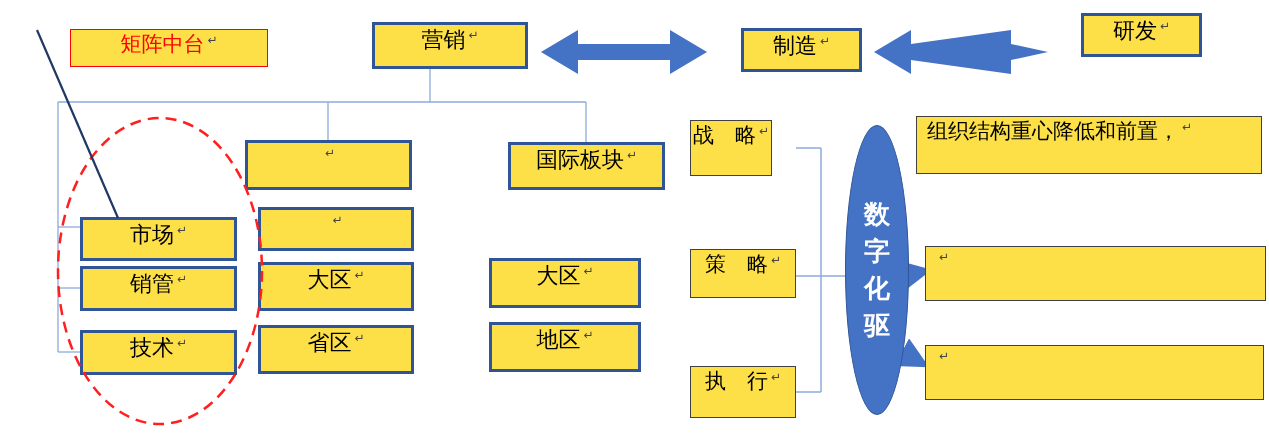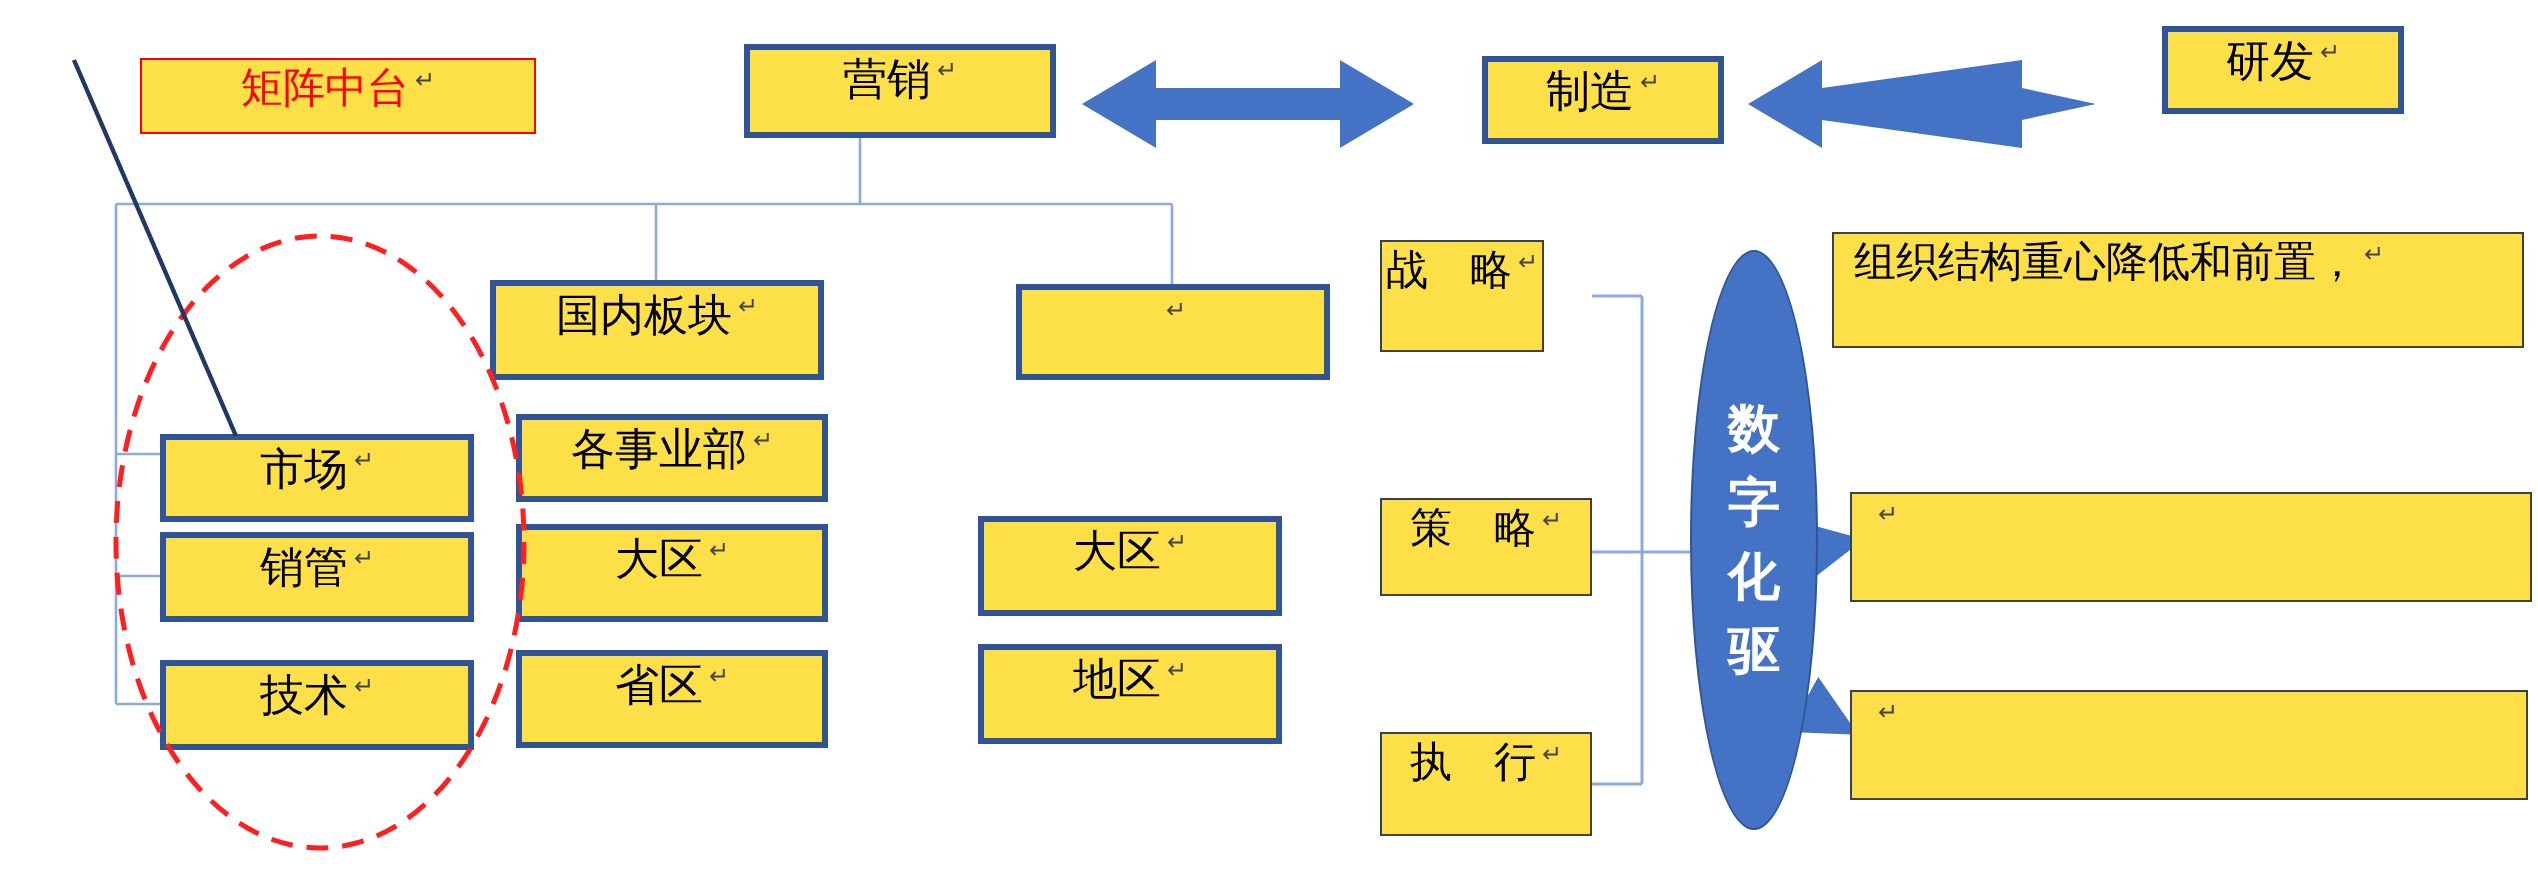--- a/index.html
+++ b/index.html
@@ -136,37 +136,36 @@
   <div class="box thick" style="left:80px;top:266px;width:157px;height:45px">
     <span>销管</span>
       <span class="mark">↵</span>
   </div>
   <div class="box thick" style="left:80px;top:330px;width:157px;height:45px">
     <span>技术</span>
       <span class="mark">↵</span>
   </div>
 
   <div class="box thick" style="left:245px;top:140px;width:167px;height:50px">
-    <span>国内板块</span>
       <span class="mark">↵</span>
   </div>
   <div class="box thick" style="left:258px;top:207px;width:156px;height:44px">
-    <span>各事业部</span>
       <span class="mark">↵</span>
   </div>
   <div class="box thick" style="left:258px;top:262px;width:156px;height:49px">
     <span>大区</span>
       <span class="mark">↵</span>
   </div>
   <div class="box thick" style="left:258px;top:325px;width:156px;height:49px">
     <span>省区</span>
       <span class="mark">↵</span>
   </div>
 
   <div class="box thick" style="left:508px;top:142px;width:157px;height:48px">
+    <span>国际板块</span>
       <span class="mark">↵</span>
   </div>
   <div class="box thick" style="left:489px;top:258px;width:152px;height:50px">
     <span>大区</span>
       <span class="mark">↵</span>
   </div>
   <div class="box thick" style="left:489px;top:322px;width:152px;height:50px">
     <span>地区</span>
       <span class="mark">↵</span>
   </div>

